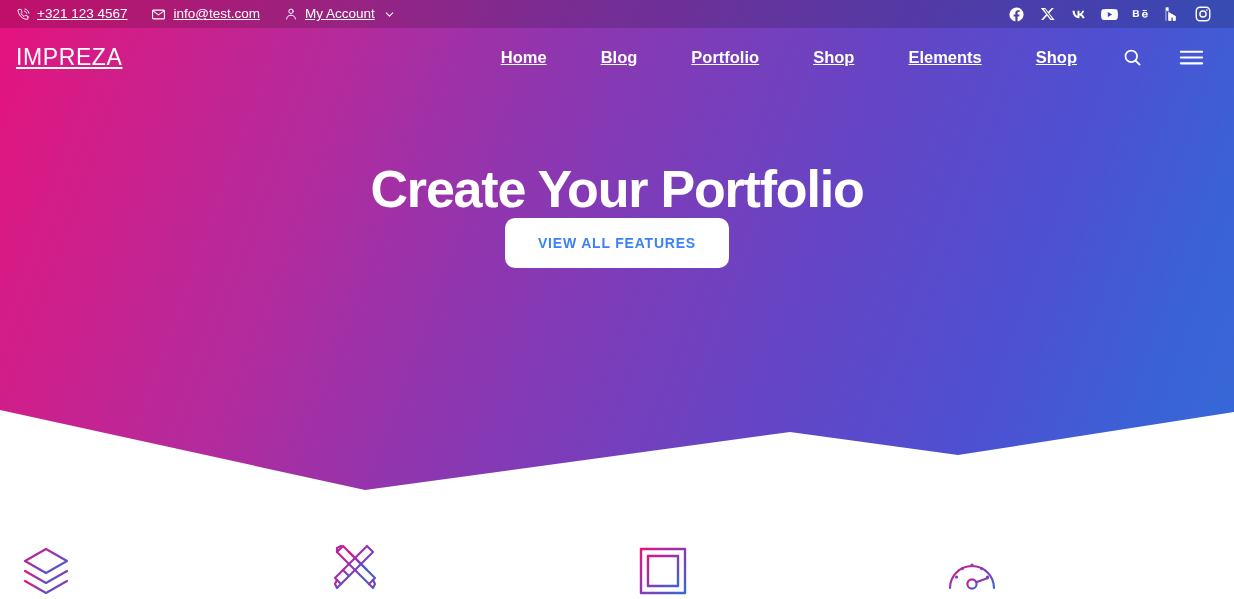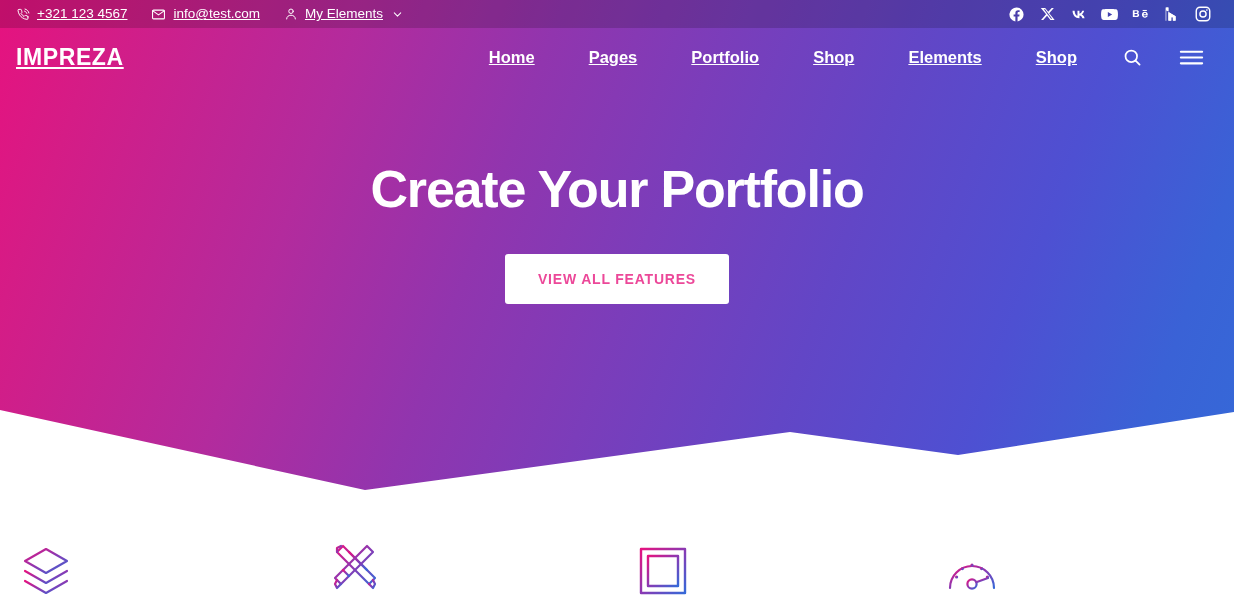--- a/index.html
+++ b/index.html
@@ -79,21 +79,21 @@
     position: absolute;
     left: 0; top: 28px;
     width: 1234px;
     height: 58px;
     display: flex;
     align-items: center;
     padding: 0 16px;
   }
   .brand {
     font-size: 23px;
-    font-weight: bold;
+    font-weight: normal;
     letter-spacing: 0.6px;
     color: #ffffff;
     line-height: 1;
   }
   .nav-links {
     margin-left: auto;
     display: flex;
     align-items: center;
     gap: 8px;
   }
@@ -123,29 +123,28 @@
   }
   .hero-title {
     color: #ffffff;
     font-size: 52px;
     font-weight: bold;
     letter-spacing: -1.2px;
     line-height: 1.12;
   }
   .hero-btn {
     display: inline-block;
-    margin-top: 36px;
     background: #ffffff;
-    color: #ec4899;
+    color: #3b82f6;
     font-size: 14px;
     font-weight: bold;
     letter-spacing: 0.8px;
     padding: 17px 33px;
     border: none;
-    border-radius: 3px;
+    border-radius: 10px;
     cursor: pointer;
     font-family: "Liberation Sans", sans-serif;
   }
 
   
   .features {
     position: absolute;
     left: 0;
     top: 540px;
     width: 1234px;
@@ -189,21 +188,21 @@
         <span>info@test.com</span>
       </a>
 
       <a class="tb-item" href="#">
         <span>
           <svg width="14" height="14" viewBox="0 0 24 24" fill="none" stroke="#ffffff" stroke-width="1.7" stroke-linecap="round" stroke-linejoin="round">
             <circle cx="12" cy="7.3" r="3.8"></circle>
             <path d="M4.5 20.5c0-4 3.4-6.4 7.5-6.4s7.5 2.4 7.5 6.4"></path>
           </svg>
         </span>
-        <span>My Elements</span>
+        <span>My Account</span>
         <span class="tb-caret">
           <svg width="11" height="11" viewBox="0 0 24 24" fill="none" stroke="#ffffff" stroke-width="2.2" stroke-linecap="round" stroke-linejoin="round">
             <path d="M5 8.5l7 7 7-7"></path>
           </svg>
         </span>
       </a>
     </div>
 
     <div class="topbar-right">
 
@@ -255,21 +254,21 @@
         </svg>
       </a>
     </div>
   </div>
 
   <div class="nav">
     <a class="brand" href="#">IMPREZA</a>
 
     <nav class="nav-links">
       <a class="nav-link" href="#">Home</a>
-      <a class="nav-link" href="#">Pages</a>
+      <a class="nav-link" href="#">Blog</a>
       <a class="nav-link" href="#">Portfolio</a>
       <a class="nav-link" href="#">Shop</a>
       <a class="nav-link" href="#">Elements</a>
       <a class="nav-link" href="#">Shop</a>
 
       <a class="nav-icon" href="#">
         <svg width="21" height="21" viewBox="0 0 24 24" fill="none" stroke="#ffffff" stroke-width="2" stroke-linecap="round">
           <circle cx="10.6" cy="10.6" r="6.6"></circle>
           <path d="M15.5 15.5l4.6 4.6"></path>
         </svg>

